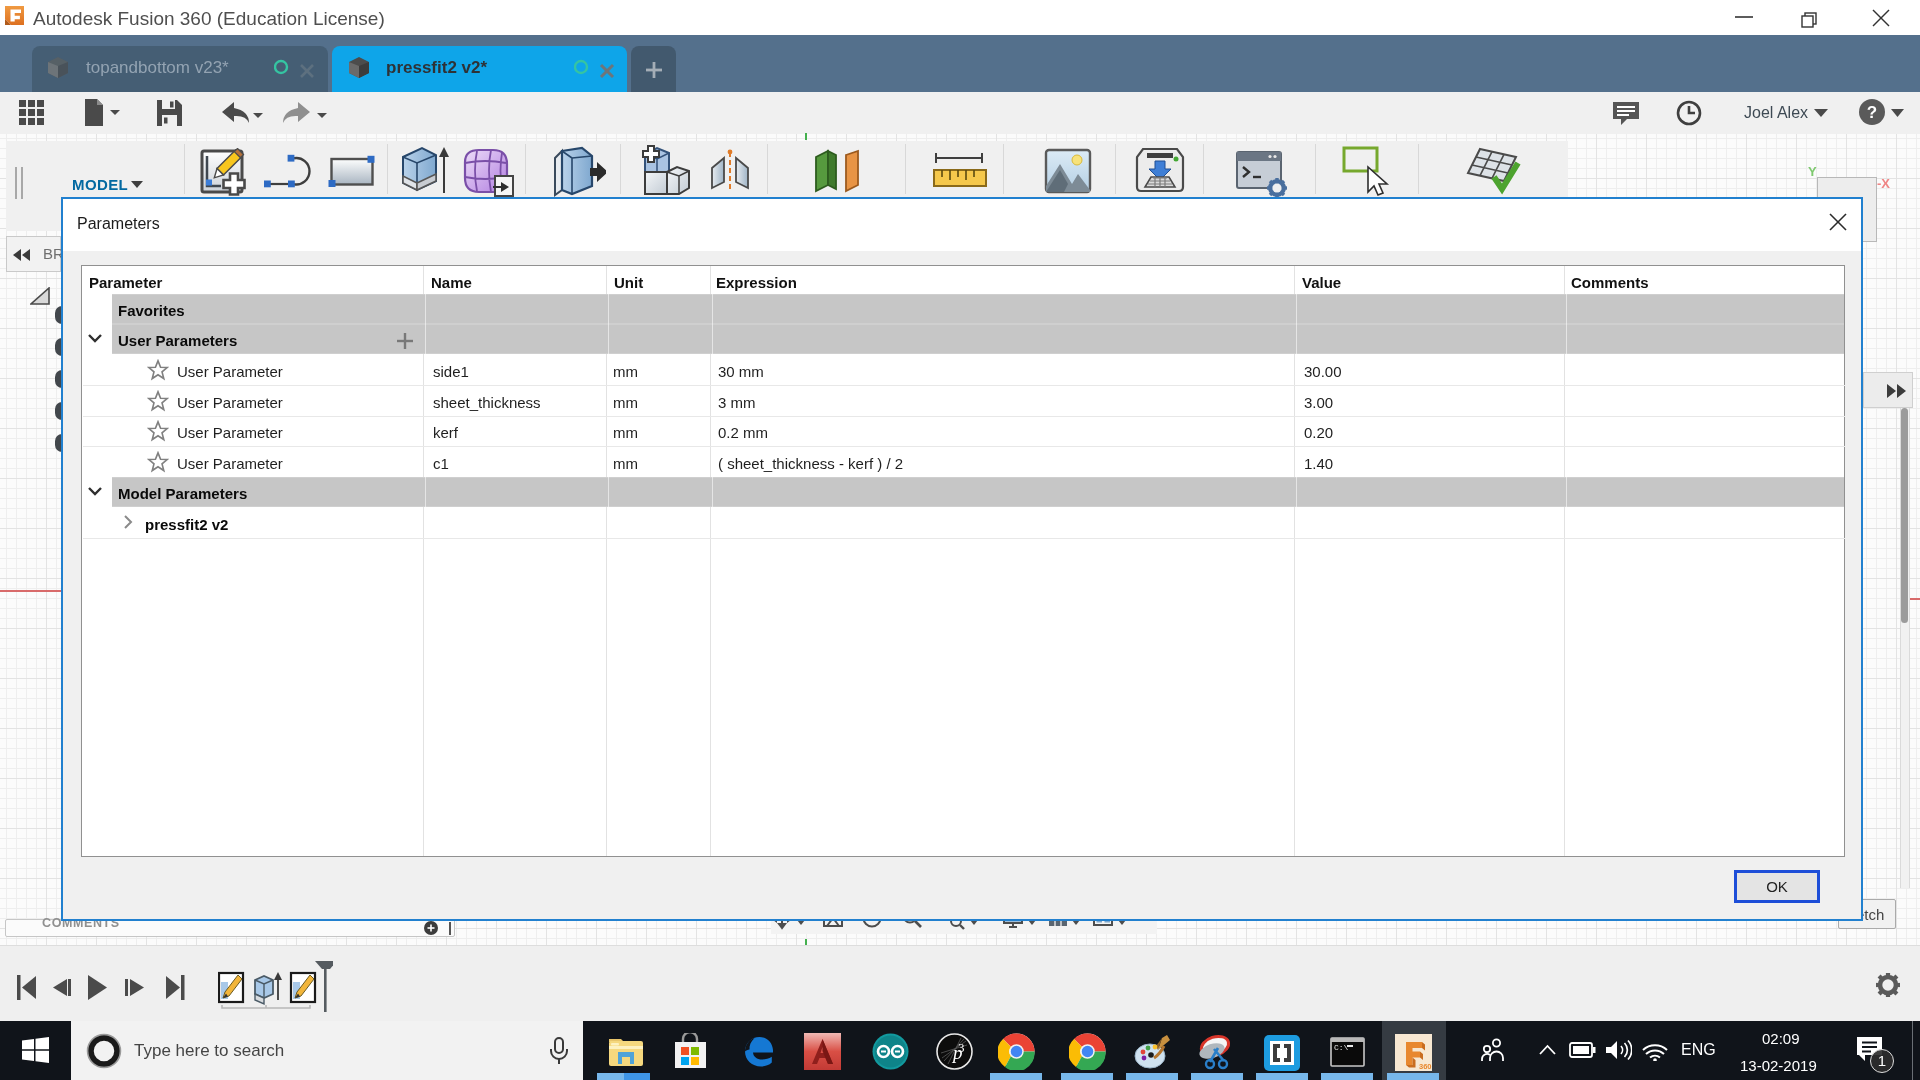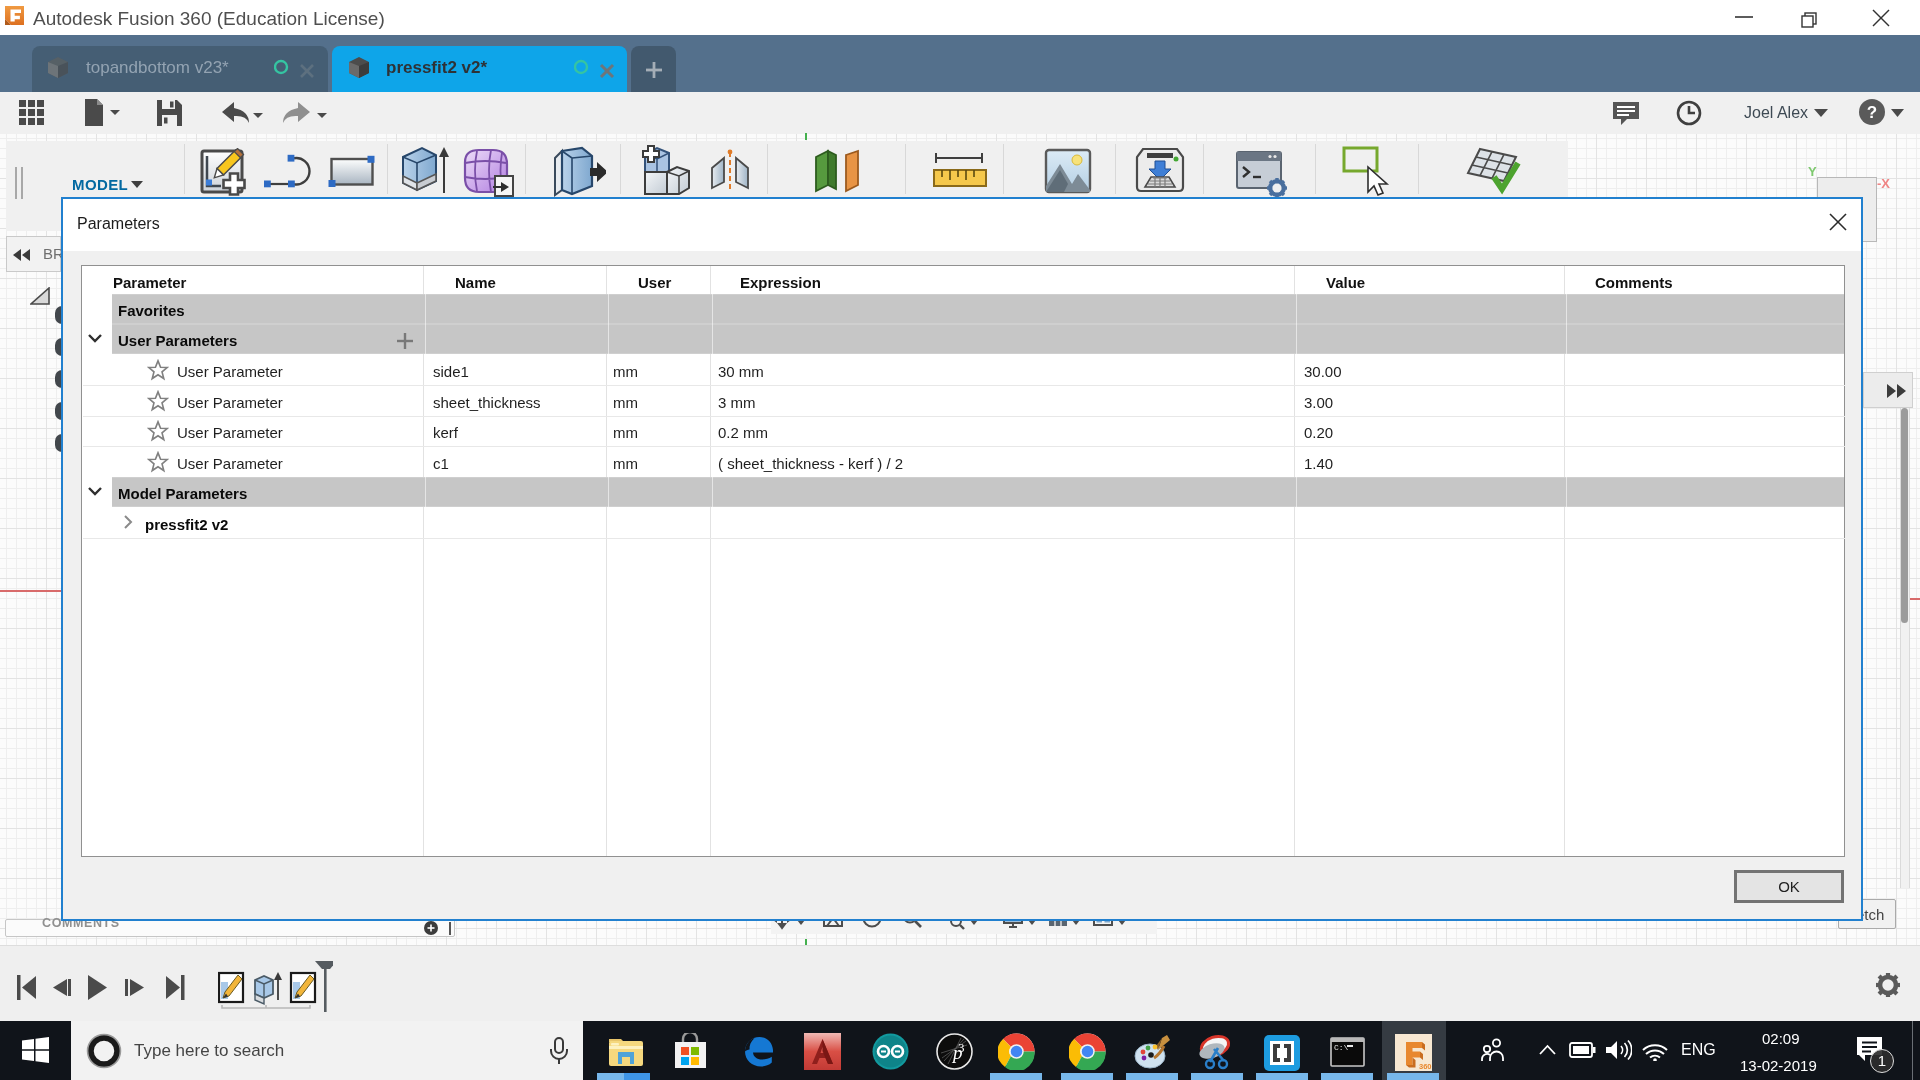--- a/index.html
+++ b/index.html
@@ -53,26 +53,26 @@
   #fusionslot { left:1382px; top:1021px; width:64px; height:59px; background:#353b42; }
   .traytext { position:absolute; color:#ffffff; font-size:15px; }
 
   
   #dialog { left:61px; top:197px; width:1802px; height:724px; background:#f0f0f0;
             border:2px solid #2180cf; }
   #dlgtitlearea { position:absolute; left:0; top:0; width:1798px; height:52px; background:#ffffff; }
   #dlgtitle { position:absolute; left:14px; top:16px; font-size:16px; color:#1c1c1c; }
   #dtable { position:absolute; left:18px; top:66px; width:1764px; height:592px; background:#ffffff; border:1px solid #909090; }
   .colsep { position:absolute; top:0; width:1px; height:590px; background:#e2e2e2; }
-  .hdr { position:absolute; top:8px; font-size:15px; font-weight:bold; color:#111111;margin-left:24px; }
+  .hdr { position:absolute; top:8px; font-size:15px; font-weight:bold; color:#111111; }
   .grow { position:absolute; left:30px; width:1732px; height:30px; background:#c6c6c6; border-top:1px solid #cfcfcf; border-bottom:1px solid #cfcfcf;}
   .rowtext { position:absolute; font-size:15px; color:#1f1f1f; }
   .brow { font-weight:bold; color:#0a0a0a; }
-  #okbtn { position:absolute; left:1671px; top:671px; width:110px; height:33px; background:#e4e4e4;
-           border:3px solid #737373; text-align:center; font-size:15px; color:#222222; line-height:27px; }
+  #okbtn { position:absolute; left:1671px; top:671px; width:86px; height:33px; background:#e4e4e4;
+           border:3px solid #1d4ed8; text-align:center; font-size:15px; color:#222222; line-height:27px; }
 </style>
 </head>
 <body>
 
 
 <div class="abs" id="canvas"></div>
 
 
 <div class="abs" id="titlebar"></div>
 <div class="abs" id="apptitle">Autodesk Fusion 360 (Education License)</div>
@@ -702,21 +702,21 @@
   <div id="dtable">
 
     <div class="colsep" style="left:341px"></div>
     <div class="colsep" style="left:524px"></div>
     <div class="colsep" style="left:628px"></div>
     <div class="colsep" style="left:1212px"></div>
     <div class="colsep" style="left:1482px"></div>
 
     <div class="hdr" style="left:7px">Parameter</div>
     <div class="hdr" style="left:349px">Name</div>
-    <div class="hdr" style="left:532px">User</div>
+    <div class="hdr" style="left:532px">Unit</div>
     <div class="hdr" style="left:634px">Expression</div>
     <div class="hdr" style="left:1220px">Value</div>
     <div class="hdr" style="left:1489px">Comments</div>
 
     <div class="grow" style="top:28px"></div>
     <div class="grow" style="top:58px"></div>
     <div class="grow" style="top:211px"></div>
 
     <div class="abs" style="left:343px;top:28px;width:1px;height:213px;background:rgba(255,255,255,0.55)"></div>
     <div class="abs" style="left:526px;top:28px;width:1px;height:213px;background:rgba(255,255,255,0.55)"></div>

